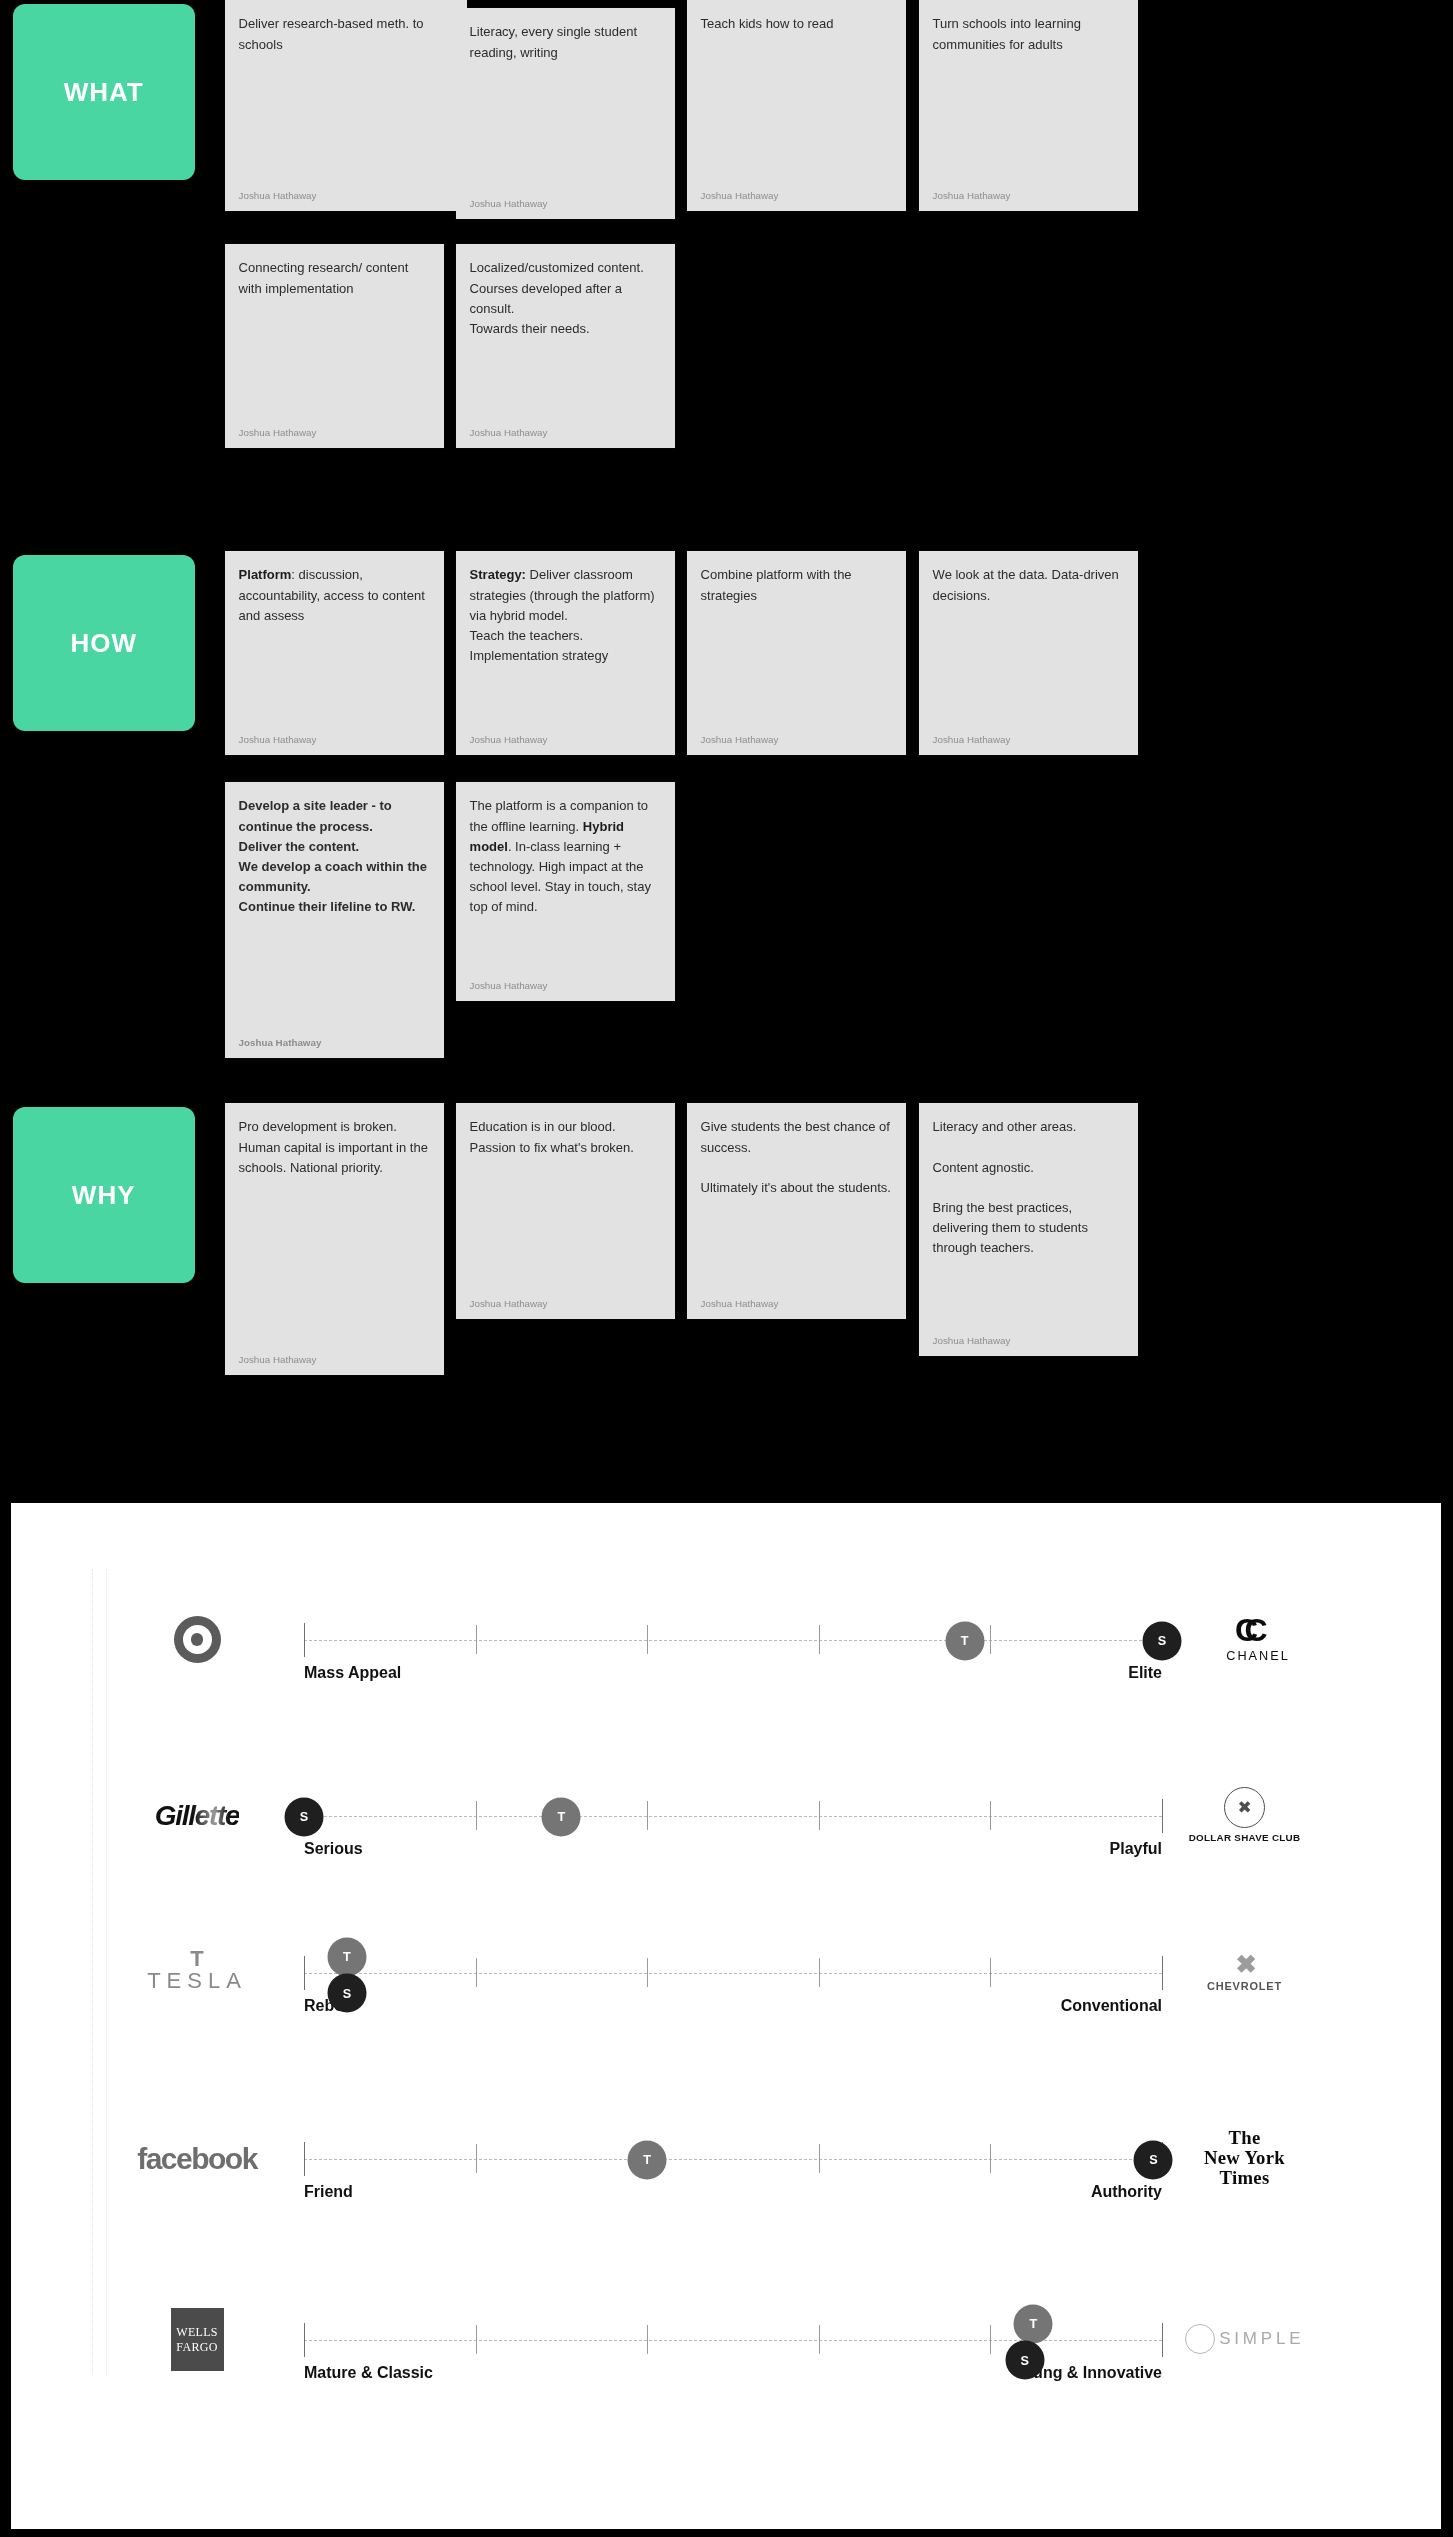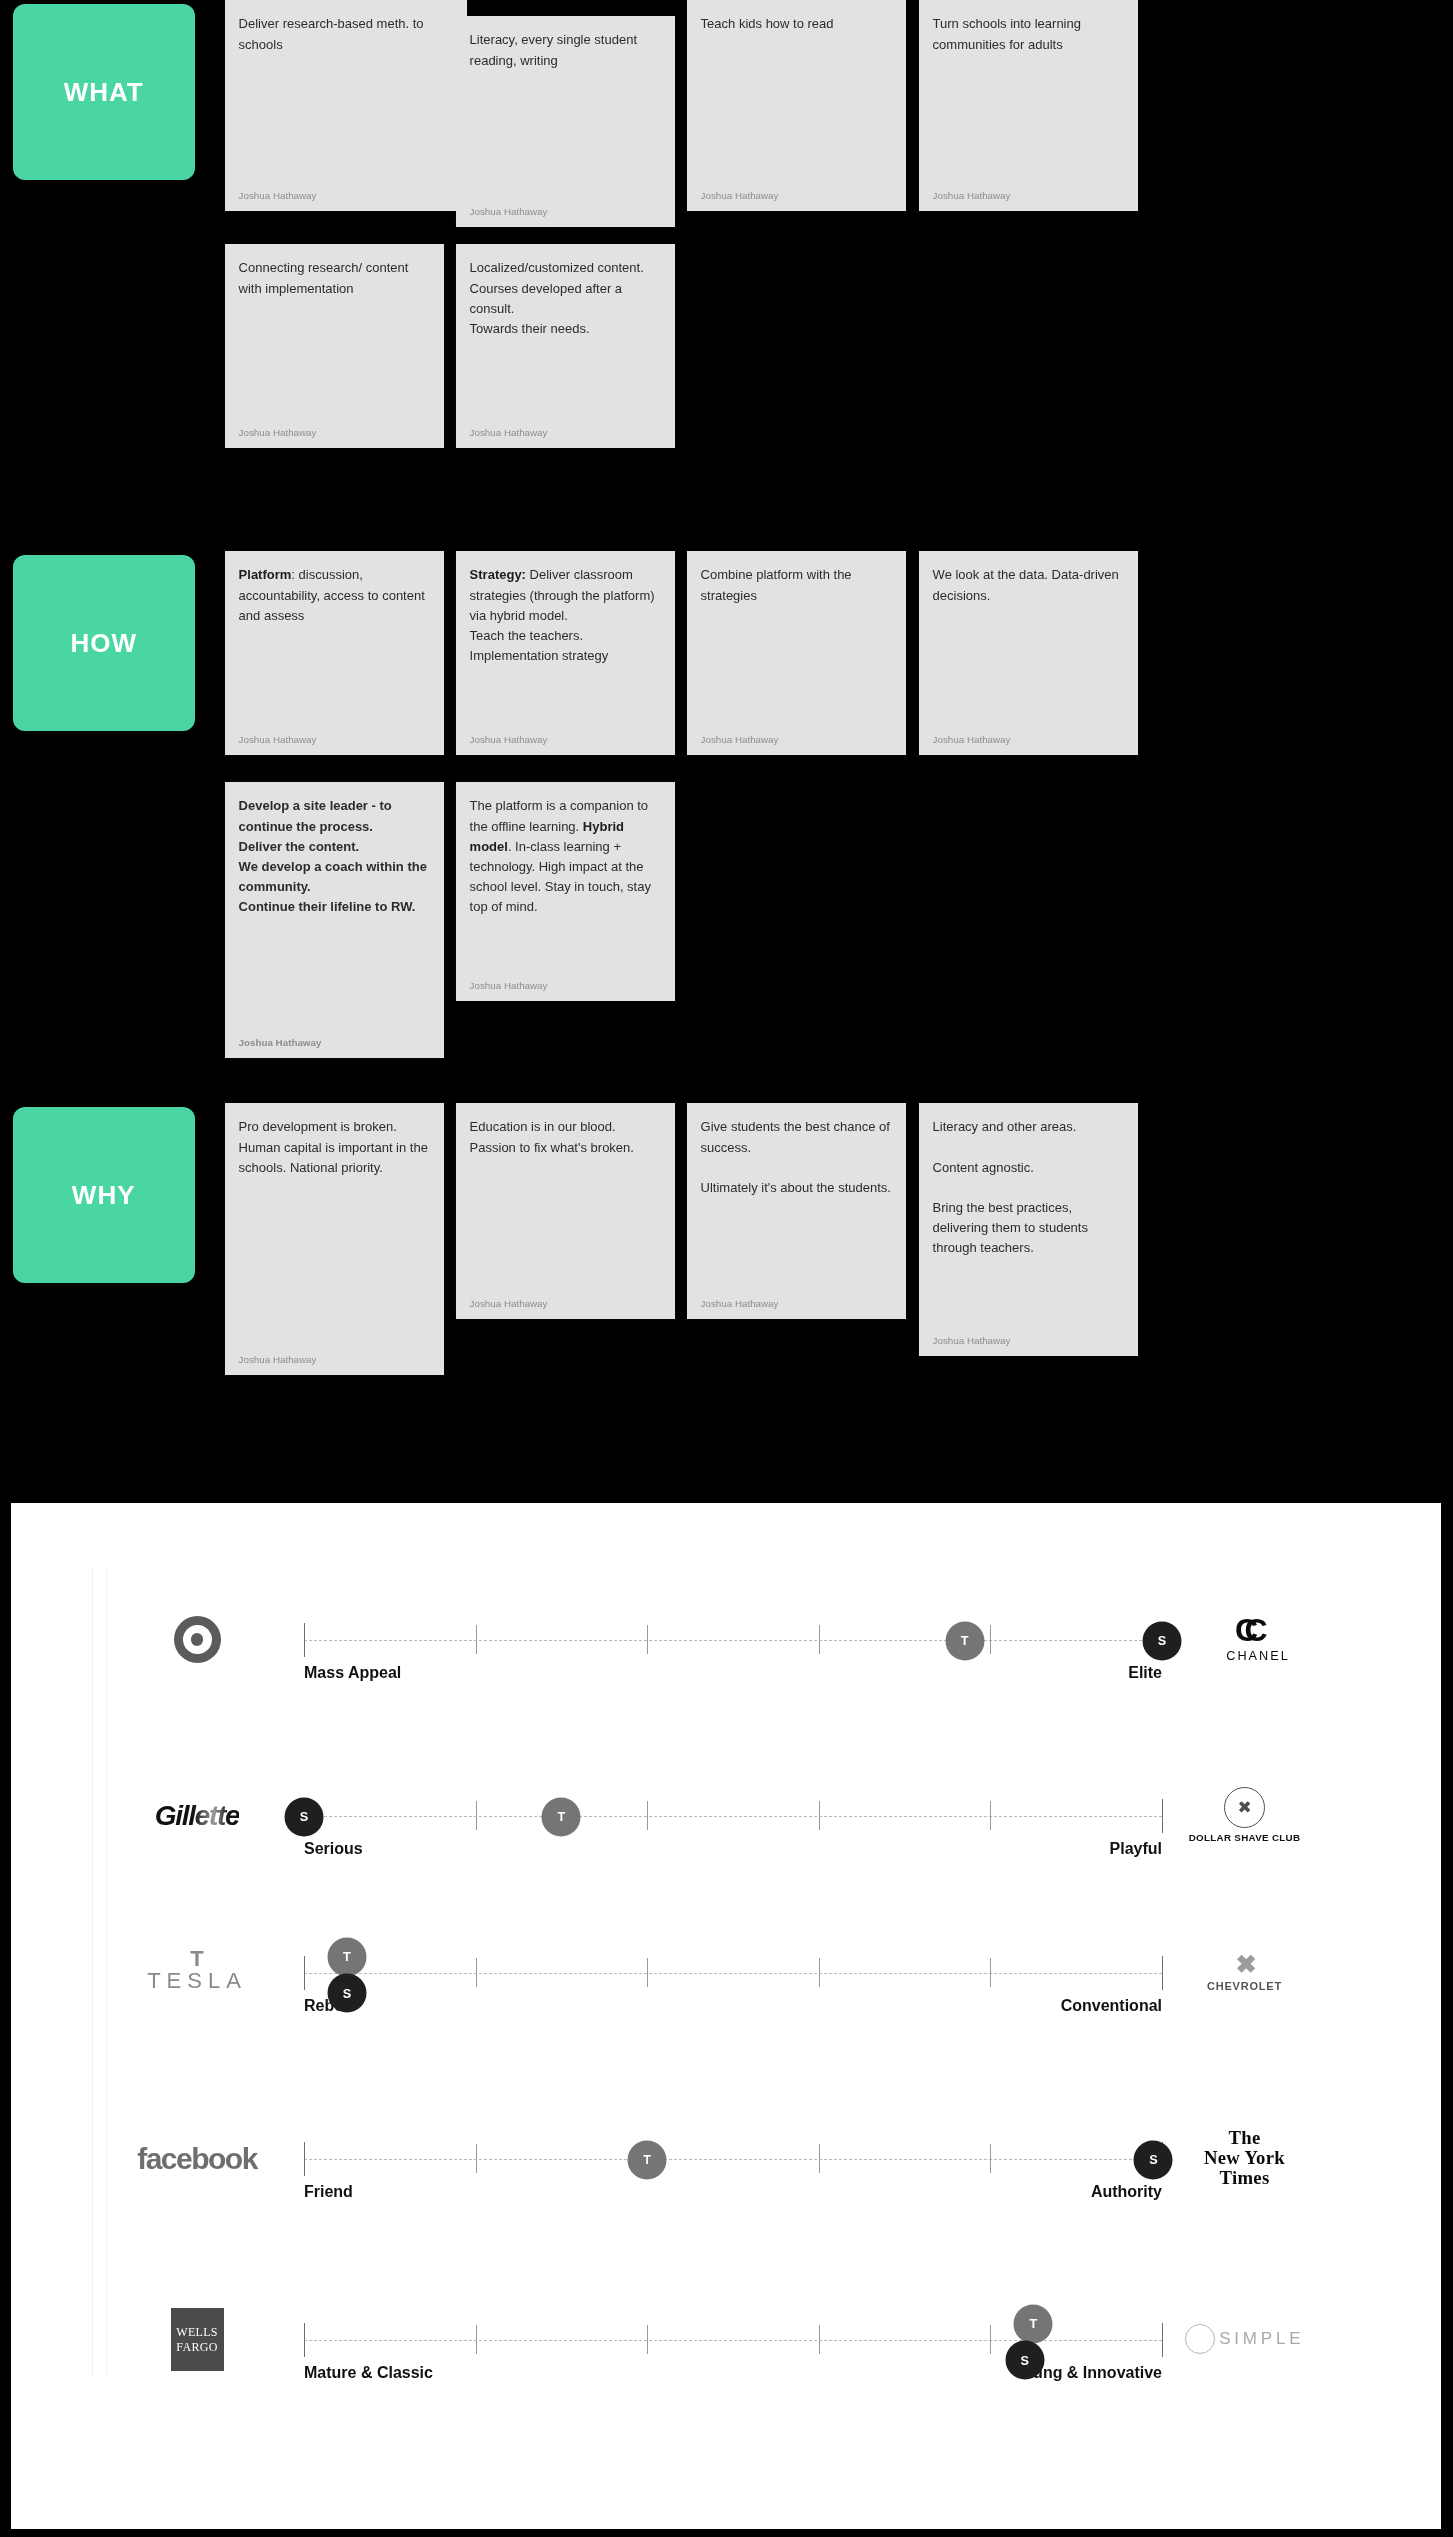--- a/index.html
+++ b/index.html
@@ -208,21 +208,21 @@
   <div class="section" style="left:0;top:0;">
     <div class="section-label" style="left:12.7px;top:4.2px;">
       <span>WHAT</span>
     </div>
 
     <div class="card" style="left:225px;top:0px;width:242px;height:211px;">
       <div class="card-text">Deliver research-based meth. to schools</div>
       <div class="card-author">Joshua Hathaway</div>
     </div>
 
-    <div class="card" style="left:456px;top:16px;width:219px;height:211px;">
+    <div class="card" style="left:456px;top:8px;width:219px;height:211px;">
       <div class="card-text">Literacy, every single student reading, writing</div>
       <div class="card-author">Joshua Hathaway</div>
     </div>
 
     <div class="card" style="left:687px;top:0px;width:219px;height:211px;">
       <div class="card-text">Teach kids how to read</div>
       <div class="card-author">Joshua Hathaway</div>
     </div>
 
     <div class="card" style="left:919px;top:0px;width:219px;height:211px;">

